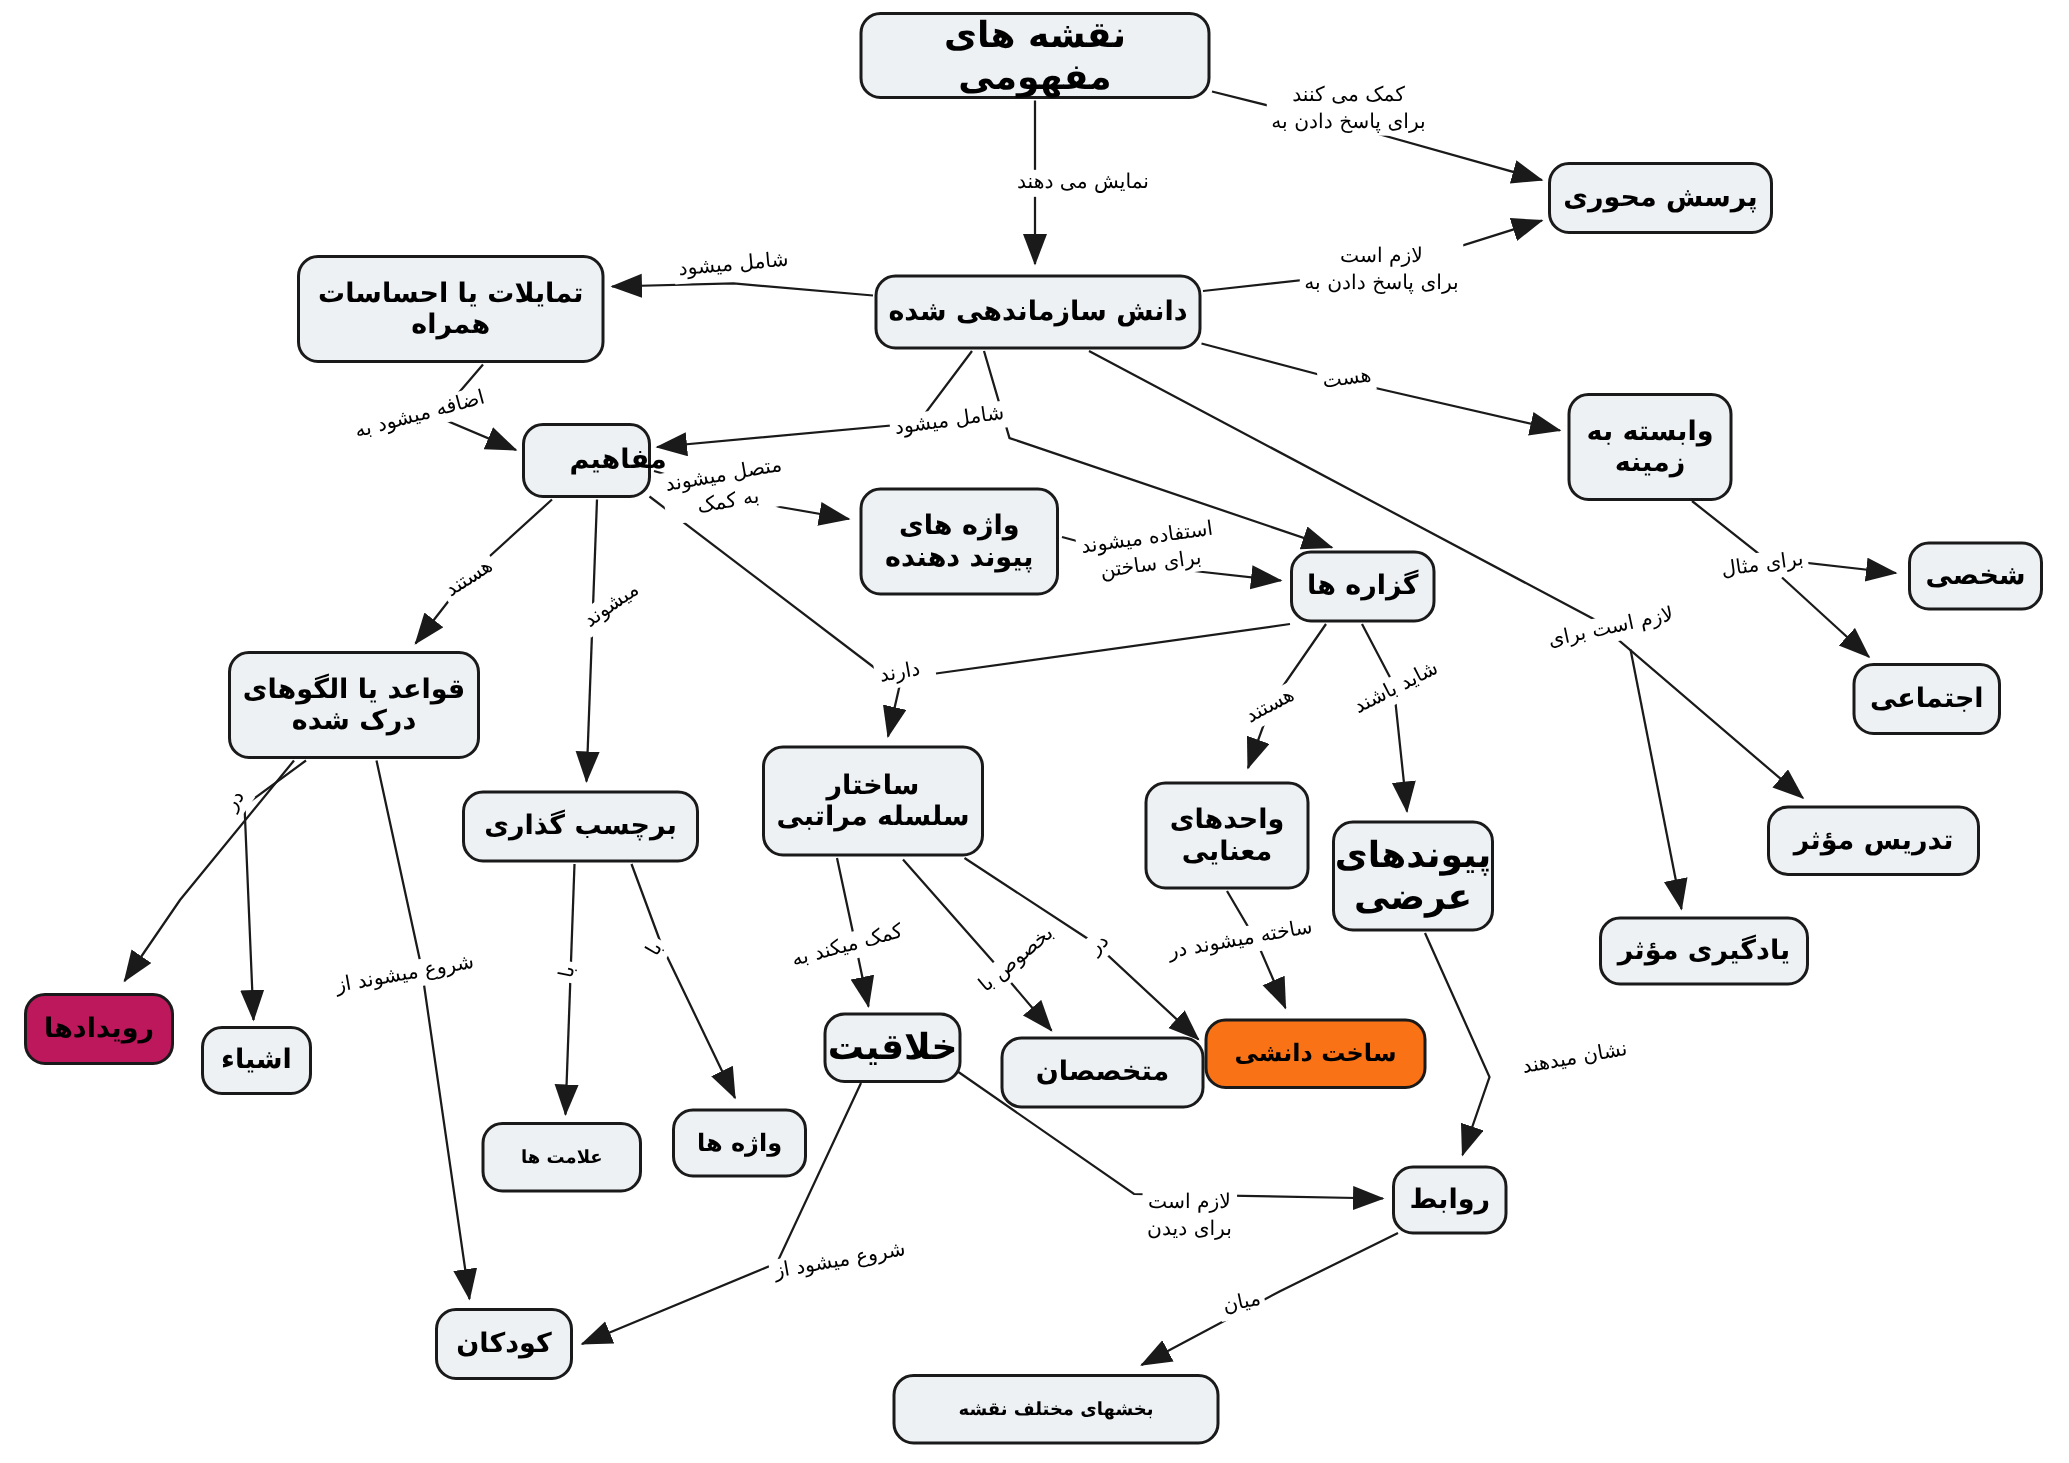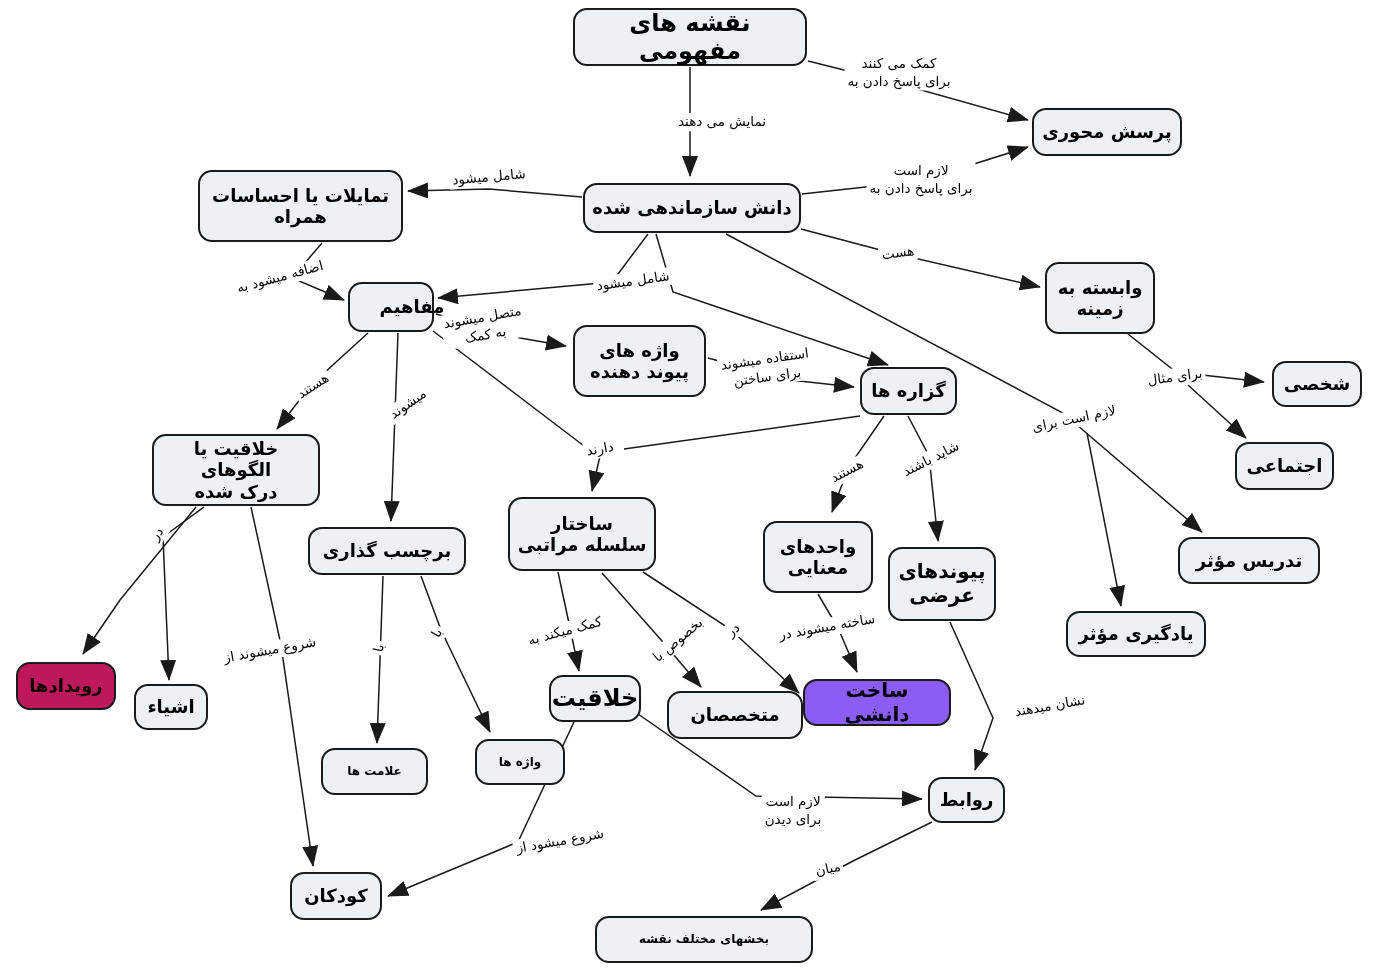--- a/index.html
+++ b/index.html
@@ -104,34 +104,34 @@
 همراه</div>
     <div class="node" dir="rtl" style="left: 583px; top: 183px; width: 218px; height: 50px; font-size: 18px; background: rgb(238, 241, 244); border-color: rgb(26, 26, 26);">دانش سازماندهی شده</div>
     <div class="node" dir="rtl" style="left: 1045px; top: 262px; width: 110px; height: 72px; font-size: 18px; background: rgb(238, 241, 244); border-color: rgb(26, 26, 26);">وابسته به
 زمینه</div>
     <div class="node" dir="rtl" style="left: 348px; top: 282px; width: 86px; height: 50px; font-size: 18px; background: rgb(238, 241, 244); border-color: rgb(26, 26, 26); padding-left: 48px;">مفاهیم</div>
     <div class="node" dir="rtl" style="left: 573px; top: 325px; width: 133px; height: 72px; font-size: 18px; background: rgb(238, 241, 244); border-color: rgb(26, 26, 26);">واژه های
 پیوند دهنده</div>
     <div class="node" dir="rtl" style="left: 860px; top: 367px; width: 97px; height: 48px; font-size: 18px; background: rgb(238, 241, 244); border-color: rgb(26, 26, 26);">گزاره ها</div>
     <div class="node" dir="rtl" style="left: 1272px; top: 361px; width: 90px; height: 46px; font-size: 18px; background: rgb(238, 241, 244); border-color: rgb(26, 26, 26);">شخصی</div>
     <div class="node" dir="rtl" style="left: 1235px; top: 442px; width: 99px; height: 48px; font-size: 18px; background: rgb(238, 241, 244); border-color: rgb(26, 26, 26);">اجتماعی</div>
-    <div class="node" dir="rtl" style="left: 152px; top: 434px; width: 168px; height: 72px; font-size: 18px; background: rgb(238, 241, 244); border-color: rgb(26, 26, 26);">خلاقیت یا الگوهای
+    <div class="node" dir="rtl" style="left: 152px; top: 434px; width: 168px; height: 72px; font-size: 18px; background: rgb(238, 241, 244); border-color: rgb(26, 26, 26);">قواعد یا الگوهای
 درک شده</div>
     <div class="node" dir="rtl" style="left: 308px; top: 527px; width: 158px; height: 48px; font-size: 18px; background: rgb(238, 241, 244); border-color: rgb(26, 26, 26);">برچسب گذاری</div>
     <div class="node" dir="rtl" style="left: 508px; top: 497px; width: 148px; height: 74px; font-size: 18px; background: rgb(238, 241, 244); border-color: rgb(26, 26, 26);">ساختار
 سلسله مراتبی</div>
     <div class="node" dir="rtl" style="left: 763px; top: 521px; width: 110px; height: 72px; font-size: 18px; background: rgb(238, 241, 244); border-color: rgb(26, 26, 26);">واحدهای
 معنایی</div>
-    <div class="node" dir="rtl" style="left: 888px; top: 547px; width: 108px; height: 74px; font-size: 20px; background: rgb(238, 241, 244); border-color: rgb(26, 26, 26);">پیوندهای
+    <div class="node" dir="rtl" style="left: 888px; top: 547px; width: 108px; height: 74px; font-size: 24px; background: rgb(238, 241, 244); border-color: rgb(26, 26, 26);">پیوندهای
 عرضی</div>
     <div class="node" dir="rtl" style="left: 1178px; top: 537px; width: 142px; height: 47px; font-size: 18px; background: rgb(238, 241, 244); border-color: rgb(26, 26, 26);">تدریس مؤثر</div>
     <div class="node" dir="rtl" style="left: 1066px; top: 611px; width: 140px; height: 46px; font-size: 18px; background: rgb(238, 241, 244); border-color: rgb(26, 26, 26);">یادگیری مؤثر</div>
     <div class="node" dir="rtl" style="left: 16px; top: 662px; width: 100px; height: 48px; font-size: 18px; background: #be185d; border-color: rgb(26, 26, 26);">رویدادها</div>
     <div class="node" dir="rtl" style="left: 134px; top: 684px; width: 74px; height: 46px; font-size: 18px; background: rgb(238, 241, 244); border-color: rgb(26, 26, 26);">اشیاء</div>
     <div class="node" dir="rtl" style="left: 549px; top: 675px; width: 92px; height: 47px; font-size: 24px; background: rgb(238, 241, 244); border-color: rgb(26, 26, 26);">خلاقیت</div>
     <div class="node" dir="rtl" style="left: 667px; top: 691px; width: 136px; height: 48px; font-size: 18px; background: rgb(238, 241, 244); border-color: rgb(26, 26, 26);">متخصصان</div>
-    <div class="node" dir="rtl" style="left: 803px; top: 679px; width: 148px; height: 47px; font-size: 20px; background: #8b5cf6; border-color: rgb(26, 26, 26);">ساخت دانشی</div>
+    <div class="node" dir="rtl" style="left: 803px; top: 679px; width: 148px; height: 47px; font-size: 16px; background: #f97316; border-color: rgb(26, 26, 26);">ساخت دانشی</div>
     <div class="node" dir="rtl" style="left: 321px; top: 748px; width: 107px; height: 47px; font-size: 12px; background: rgb(238, 241, 244); border-color: rgb(26, 26, 26);">علامت ها</div>
-    <div class="node" dir="rtl" style="left: 475px; top: 739px; width: 90px; height: 46px; font-size: 12px; background: rgb(238, 241, 244); border-color: rgb(26, 26, 26);">واژه ها</div>
+    <div class="node" dir="rtl" style="left: 448px; top: 739px; width: 90px; height: 46px; font-size: 16px; background: rgb(238, 241, 244); border-color: rgb(26, 26, 26);">واژه ها</div>
     <div class="node" dir="rtl" style="left: 928px; top: 777px; width: 77px; height: 46px; font-size: 18px; background: rgb(238, 241, 244); border-color: rgb(26, 26, 26);">روابط</div>
     <div class="node" dir="rtl" style="left: 290px; top: 872px; width: 92px; height: 48px; font-size: 18px; background: rgb(238, 241, 244); border-color: rgb(26, 26, 26);">کودکان</div>
     <div class="node" dir="rtl" style="left: 595px; top: 916px; width: 218px; height: 47px; font-size: 12px; background: rgb(238, 241, 244); border-color: rgb(26, 26, 26);">بخشهای مختلف نقشه</div>
   </div>
 
 </body></html>

